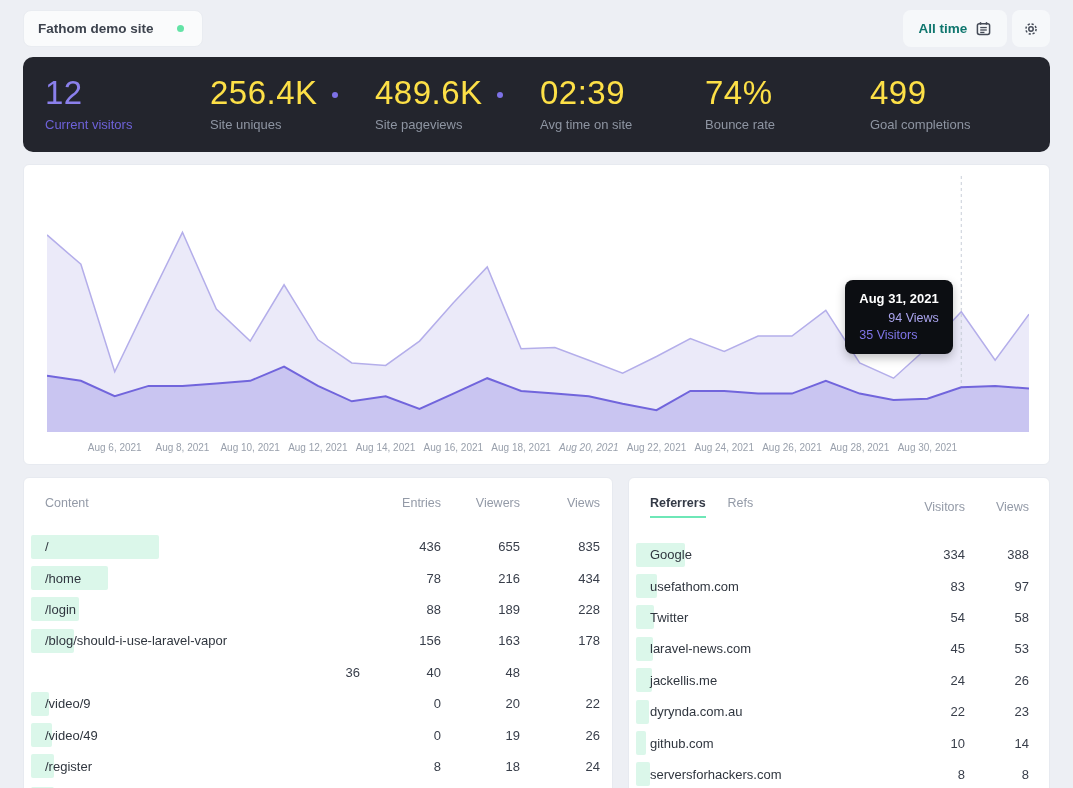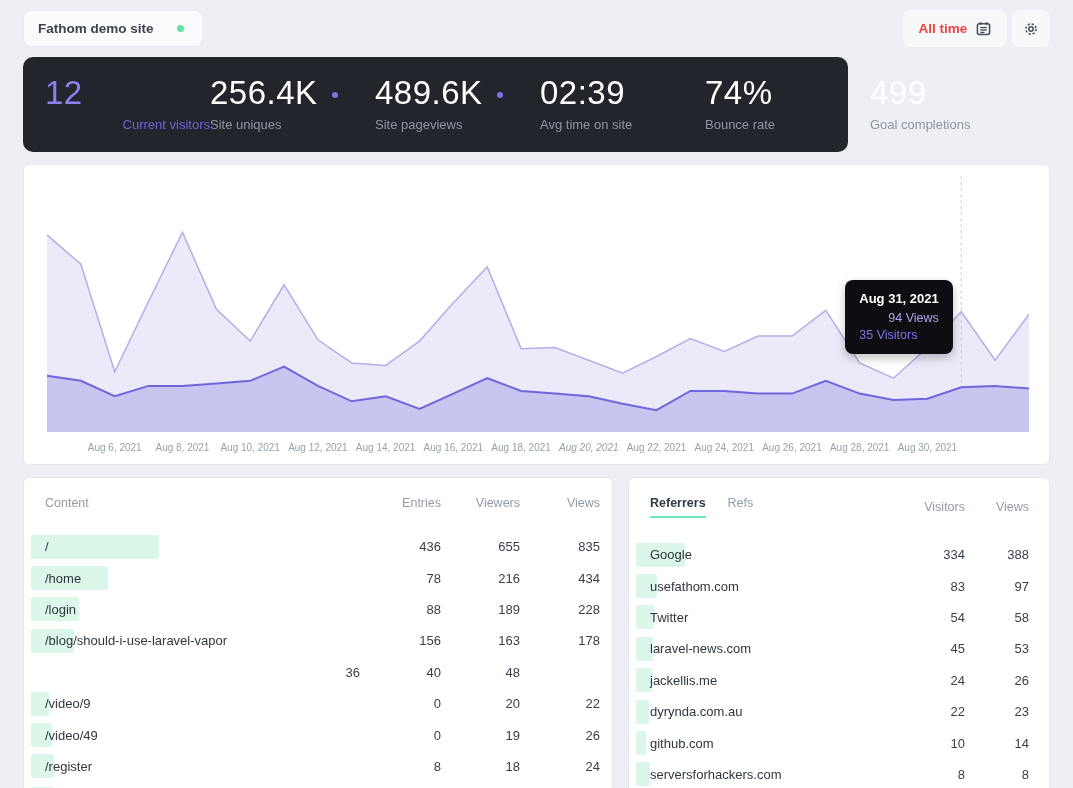--- a/index.html
+++ b/index.html
@@ -18,41 +18,41 @@
     background:#fafbfc; border:1px solid #e9ecf1; border-radius:8px;
     display:flex; align-items:center; padding:0 14px; cursor:pointer;
   }
   .site-box .name { font-size:13.5px; font-weight:700; color:#3d434e; flex:1; }
   .live-dot { width:7px; height:7px; border-radius:50%; background:#63e3a6; margin-right:4px; }
   .range-box {
     position:absolute; left:903px; top:10px; height:37px; width:104px;
     background:#f6f8fa; border-radius:8px; display:flex; align-items:center;
     justify-content:center; gap:9px; cursor:pointer;
   }
-  .range-box .range-label { font-size:13.5px; font-weight:600; color:#ef4444; }
+  .range-box .range-label { font-size:13.5px; font-weight:600; color:#0f766e; }
   .gear-box {
     position:absolute; left:1012px; top:10px; height:37px; width:38px;
     background:#f6f8fa; border-radius:8px; display:flex; align-items:center;
     justify-content:center; cursor:pointer;
   }
   .icon-svg { display:block; }
 
   
   .stats-bar {
-    position:absolute; left:23px; top:57px; width:825px; height:95px;
+    position:absolute; left:23px; top:57px; width:1027px; height:95px;
     background:#23252d; border-radius:10px;
     display:flex; align-items:flex-start; padding:17px 0 0 22px;
   }
   .stat { width:165px; flex:0 0 auto; }
   .stat .value-row { display:flex; align-items:center; }
-  .stat .value { font-size:33px; line-height:1.15; font-weight:400; color:#ffffff; letter-spacing:0.5px; }
+  .stat .value { font-size:33px; line-height:1.15; font-weight:400; color:#fde047; letter-spacing:0.5px; }
   .stat .dot { width:6px; height:6px; border-radius:50%; background:#7d71e6; margin-left:14px; margin-top:4px; }
   .stat .label { font-size:13px; color:#8e95a2; margin-top:5px; }
   .stat.accent .value { color:#8b80ec; }
-  .stat.accent .label { color:#6e62d9;text-align:right; }
+  .stat.accent .label { color:#6e62d9; }
 
   
   .chart-panel {
     position:absolute; left:23px; top:164px; width:1027px; height:301px;
     background:#ffffff; border:1px solid #e7eaf0; border-radius:6px;
     padding:11px 20px 0 23px;
   }
   .chart-wrap { position:relative; width:100%; height:256px; }
   .chart-wrap svg { width:100%; height:256px; display:block; }
   .xaxis { position:relative; height:24px; margin-top:6px; }

